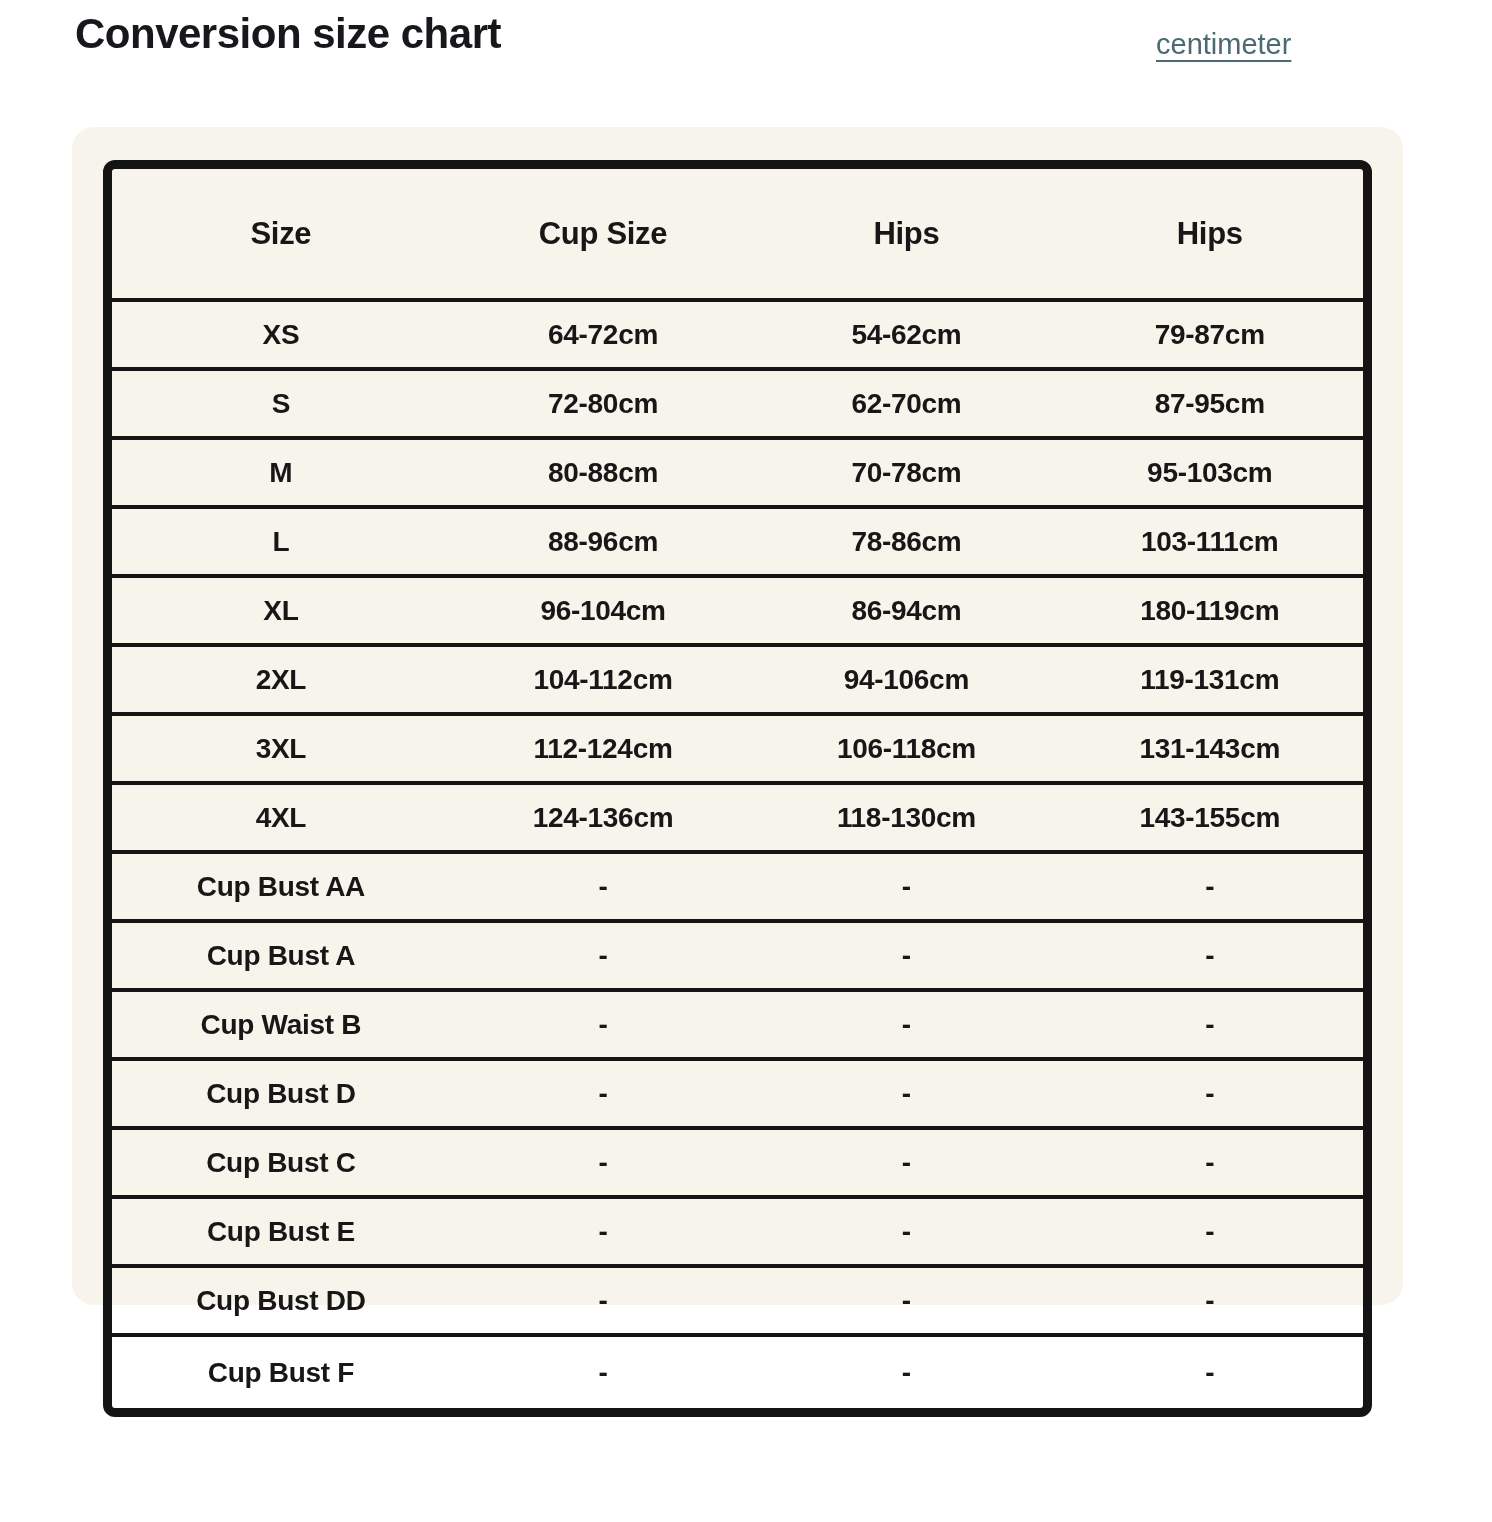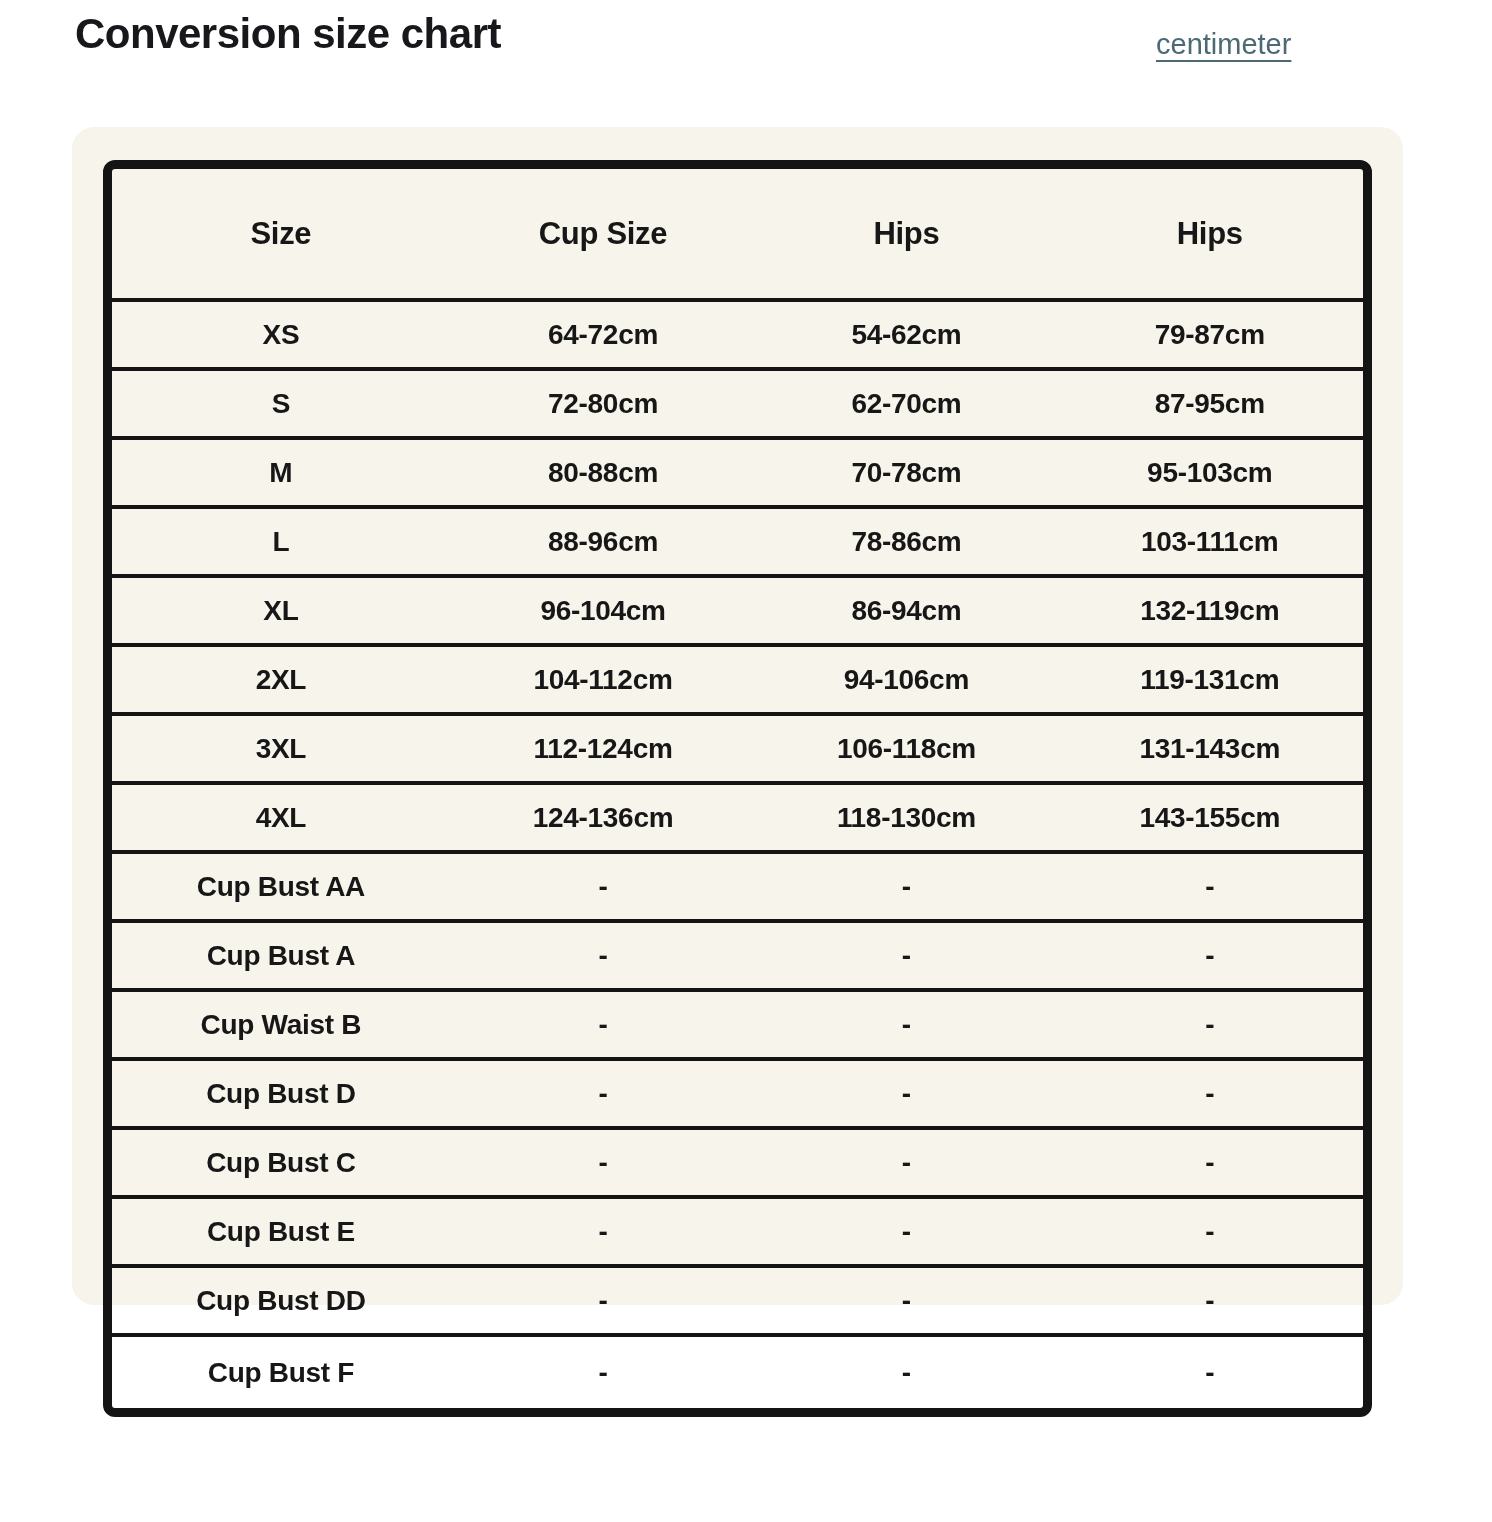--- a/index.html
+++ b/index.html
@@ -114,21 +114,21 @@
         <tr>
           <td>L</td>
           <td>88-96cm</td>
           <td>78-86cm</td>
           <td>103-111cm</td>
         </tr>
         <tr>
           <td>XL</td>
           <td>96-104cm</td>
           <td>86-94cm</td>
-          <td>132-119cm</td>
+          <td>180-119cm</td>
         </tr>
         <tr>
           <td>2XL</td>
           <td>104-112cm</td>
           <td>94-106cm</td>
           <td>119-131cm</td>
         </tr>
         <tr>
           <td>3XL</td>
           <td>112-124cm</td>

